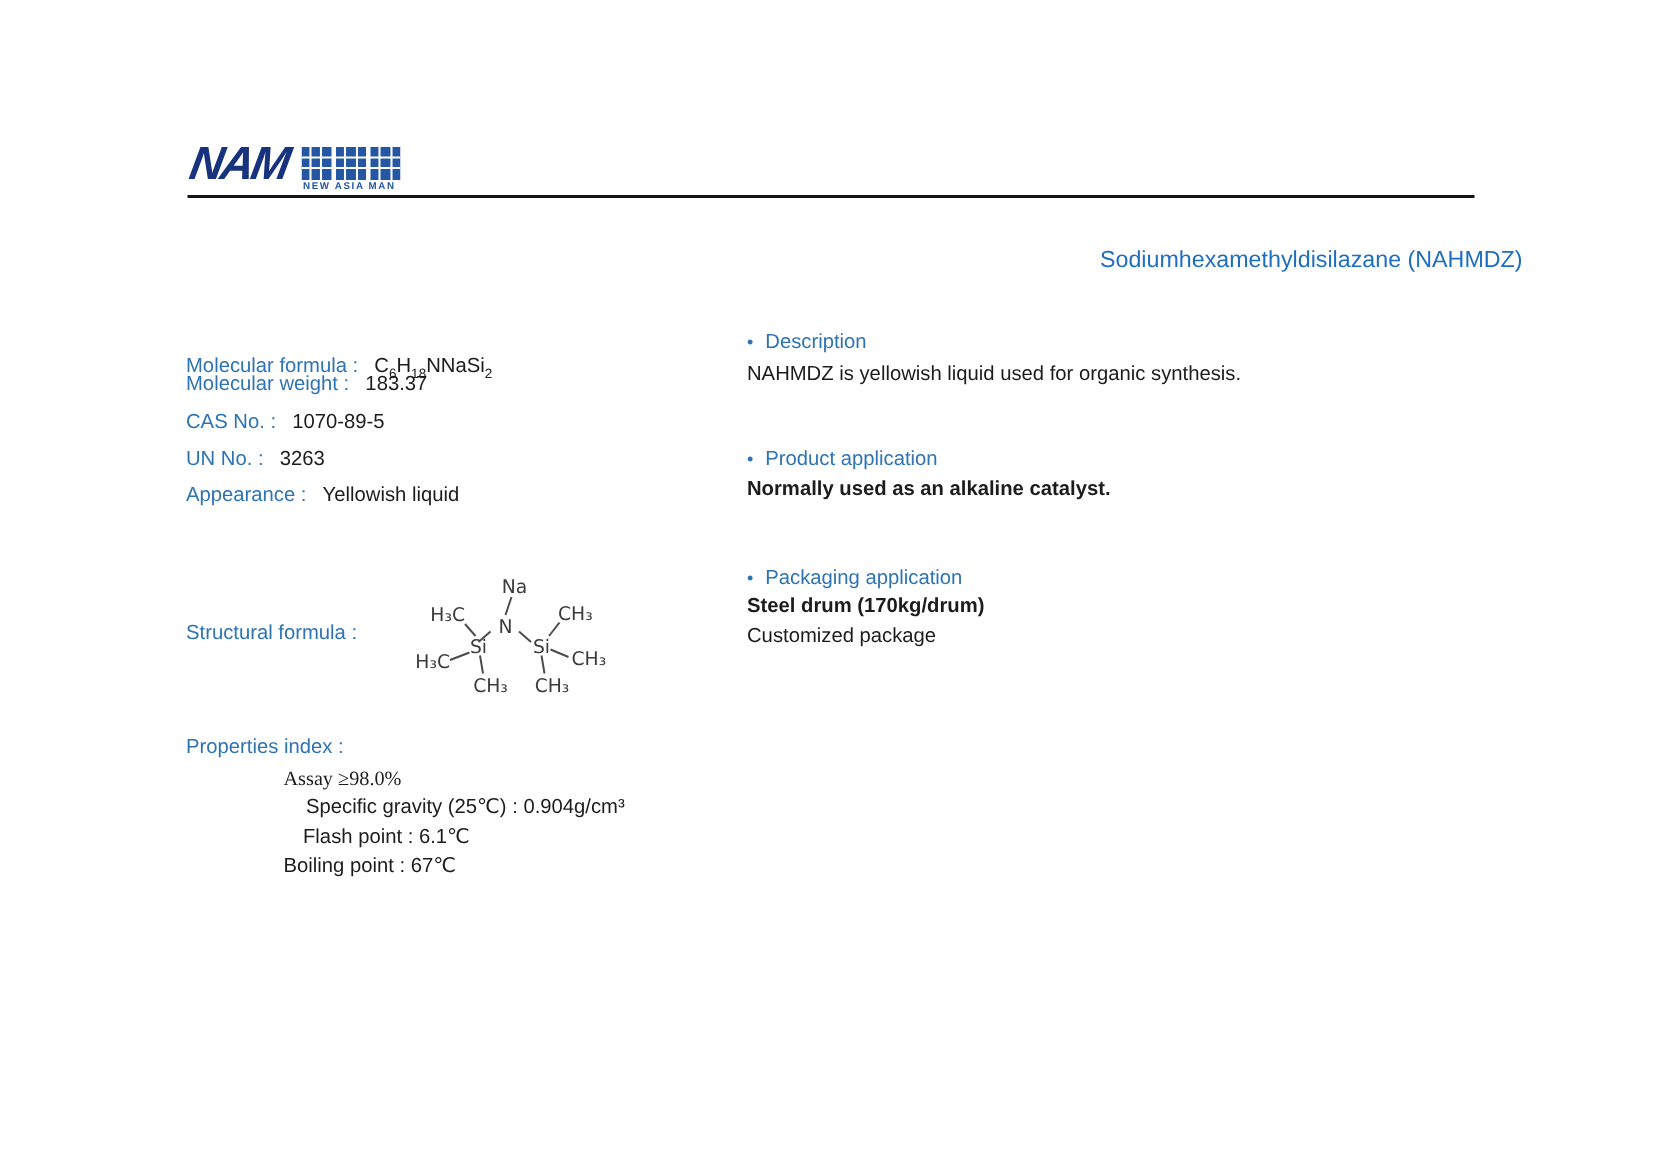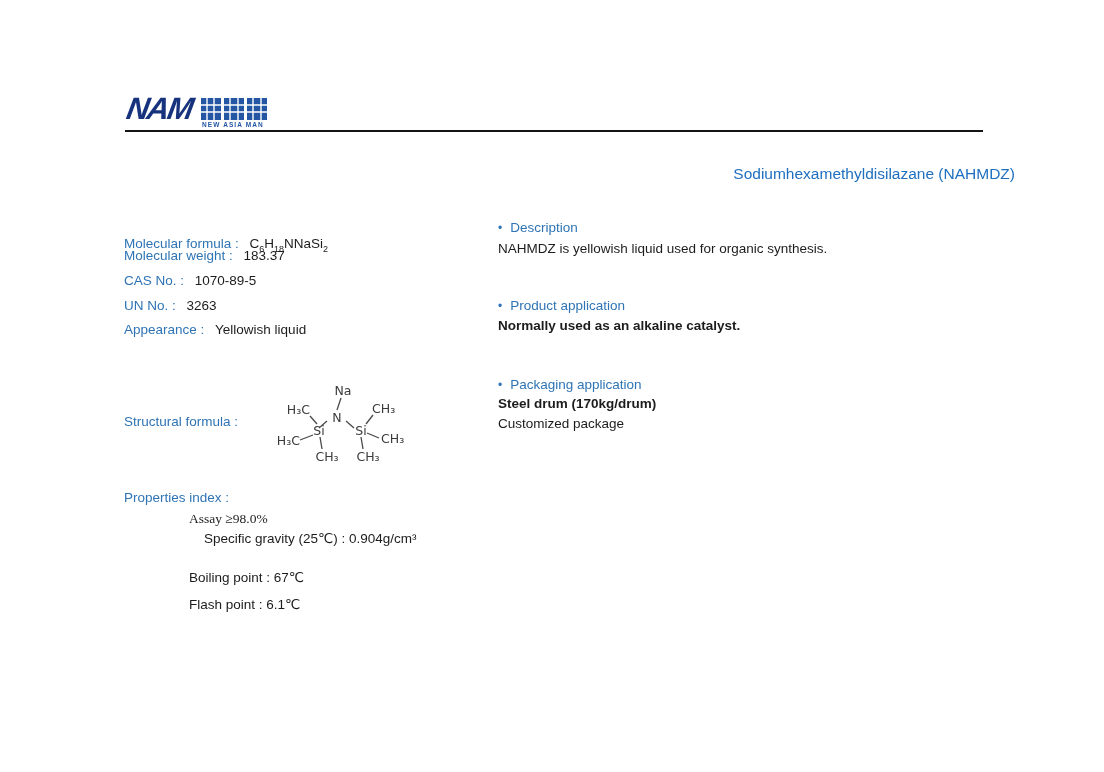--- a/index.html
+++ b/index.html
@@ -40,21 +40,21 @@
   .structural-label{left:124px;top:414px;}
   .structure-svg{position:absolute;left:272px;top:383px;}
   .structure-svg text{
     font-family:"DejaVu Sans","Liberation Sans",sans-serif;
     font-size:12.5px;fill:#3b3b3b;
   }
   .structure-svg line{stroke:#4a4a4a;stroke-width:1.3;}
   .props-heading{left:124px;top:490px;}
   .p0{left:189px;top:511px;font-family:Liberation Serif, serif;}
   .p1{left:204px;top:530px;}
-  .p2{left:189px;top:550px;margin-top:46px;}
+  .p2{left:202px;top:550px;}
   .p3{left:189px;top:569px;}
   
   .sec-heading{position:absolute;font-size:13.5px;color:#2e74b5;display:flex;align-items:center;white-space:nowrap;}
   .bullet{font-size:12px;margin-right:8px;color:#2e74b5;}
   .sec-line{position:absolute;font-size:13.5px;color:#1c1c1c;white-space:nowrap;}
   .s0h{left:498px;top:220px;}
   .s0l0{left:498px;top:241px;}
   .s1h{left:498px;top:298px;}
   .s1l0{left:498px;top:318px;font-weight:bold;}
   .s2h{left:498px;top:377px;}

